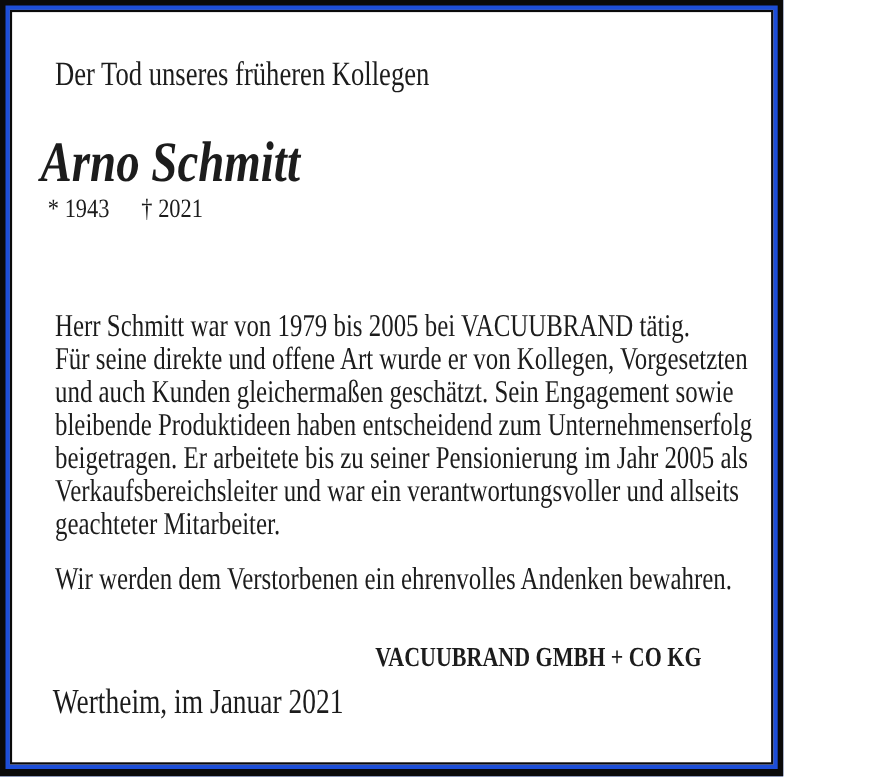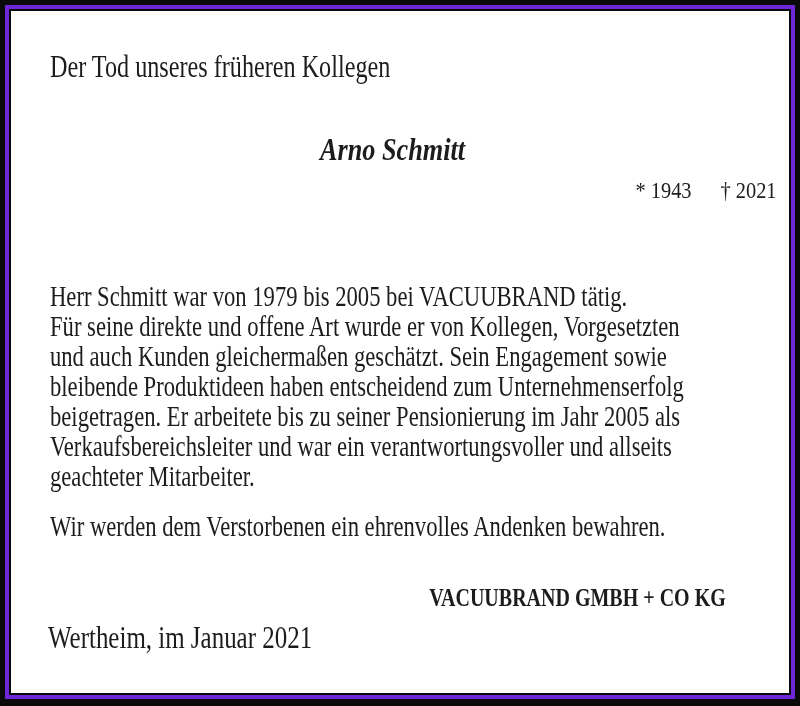--- a/index.html
+++ b/index.html
@@ -2,24 +2,24 @@
 <html><head>
 <meta charset="utf-8">
 <style>
   html, body {
     margin: 0;
     padding: 0;
     background: #ffffff;
   }
   .sheet {
     position: relative;
-    width: 800px;
+    width: 712px;
     height: 706px;
     box-sizing: border-box;
-    background: #6d28d9;
+    background: #1d4ed8;
     border: 5px solid #0a0a0a;
     border-bottom-width: 7px;
     padding: 4px;
     overflow: hidden;
     font-family: "Liberation Serif", "DejaVu Serif", serif;
     color: #1c1c1c;
     text-decoration: underline;
   }
   .inner {
     position: relative;
@@ -40,28 +40,28 @@
   .cx-right  { transform-origin: 100% 50%; }
 
   .abs { position: absolute; }
 
   .intro-line {
     left: 39px; top: 39px;
     font-size: 31px; line-height: 34px;
   }
   .name-line {
     left: 0; right: 16px; top: 111px;
-    text-align: center;
-    font-size: 32px; line-height: 54px;
+    text-align: left;
+    font-size: 52px; line-height: 54px;
     font-weight: bold; font-style: italic;
   }
   .name-line .cx { transform: scaleX(0.82); }
   .dates-line {
     left: 0; right: 0; top: 165px;
-    text-align: right;
+    text-align: left;
     font-size: 24px; line-height: 28px; margin-left: 20px;
   }
   .dates-line .cx { transform: scaleX(0.85); }
   .dates-line .birth { margin-right: 34px; }
   .grief-line {
     left: 39px; top: 212px;
     font-size: 29px; line-height: 30px;
   }
   .paragraph {
     left: 39px; top: 270px;

